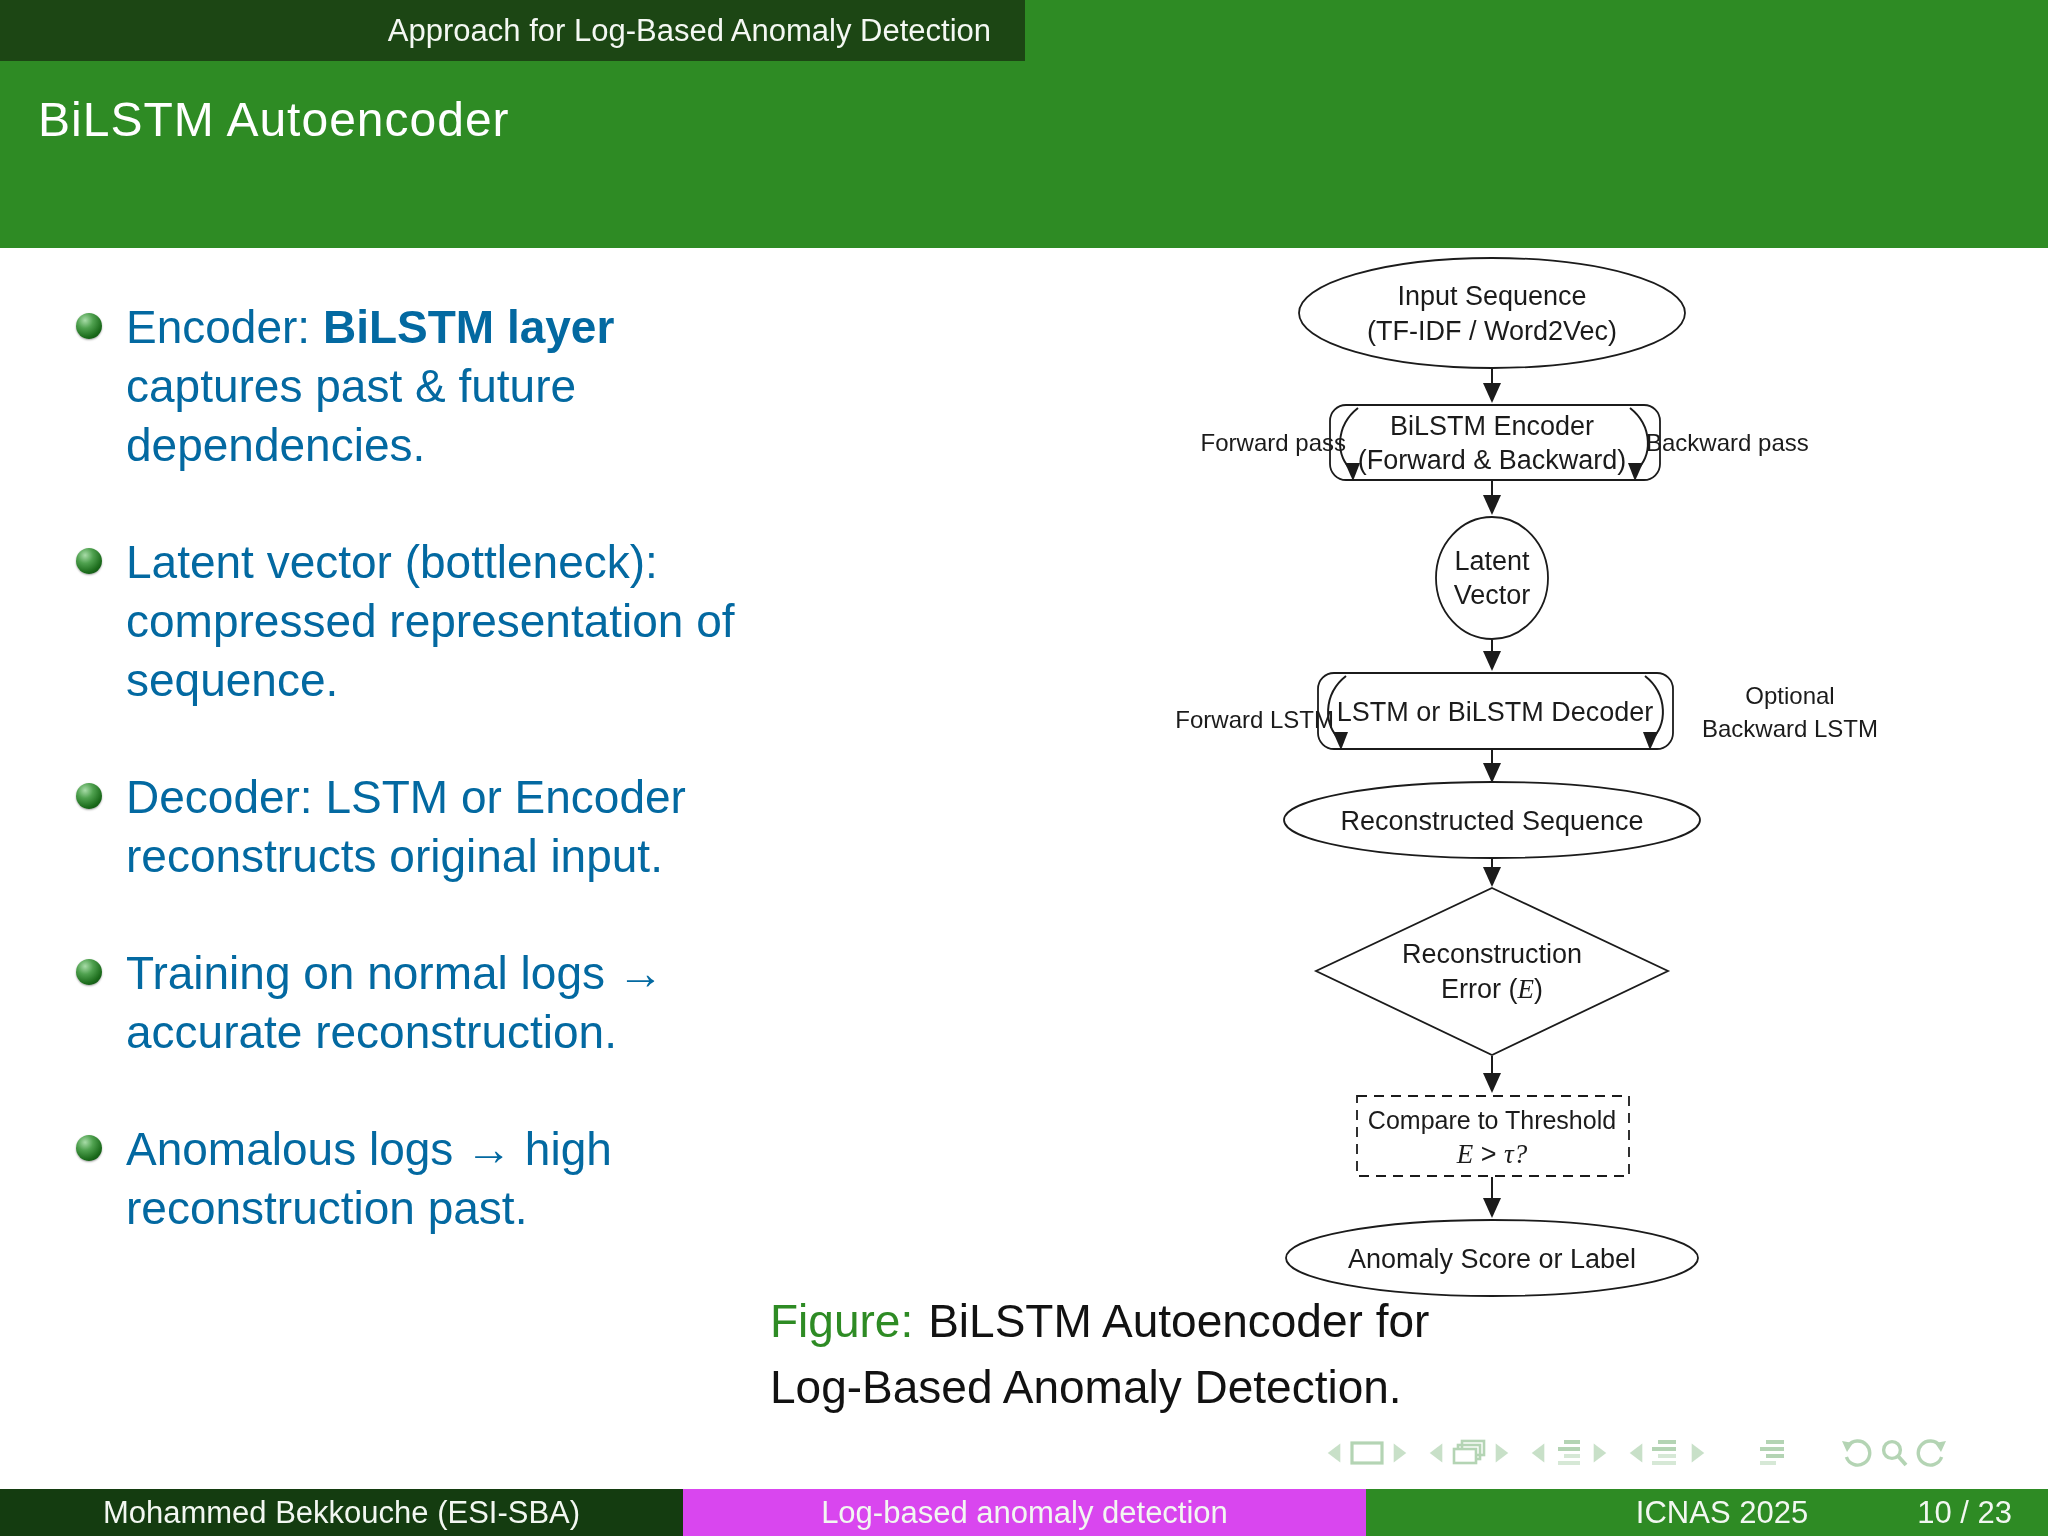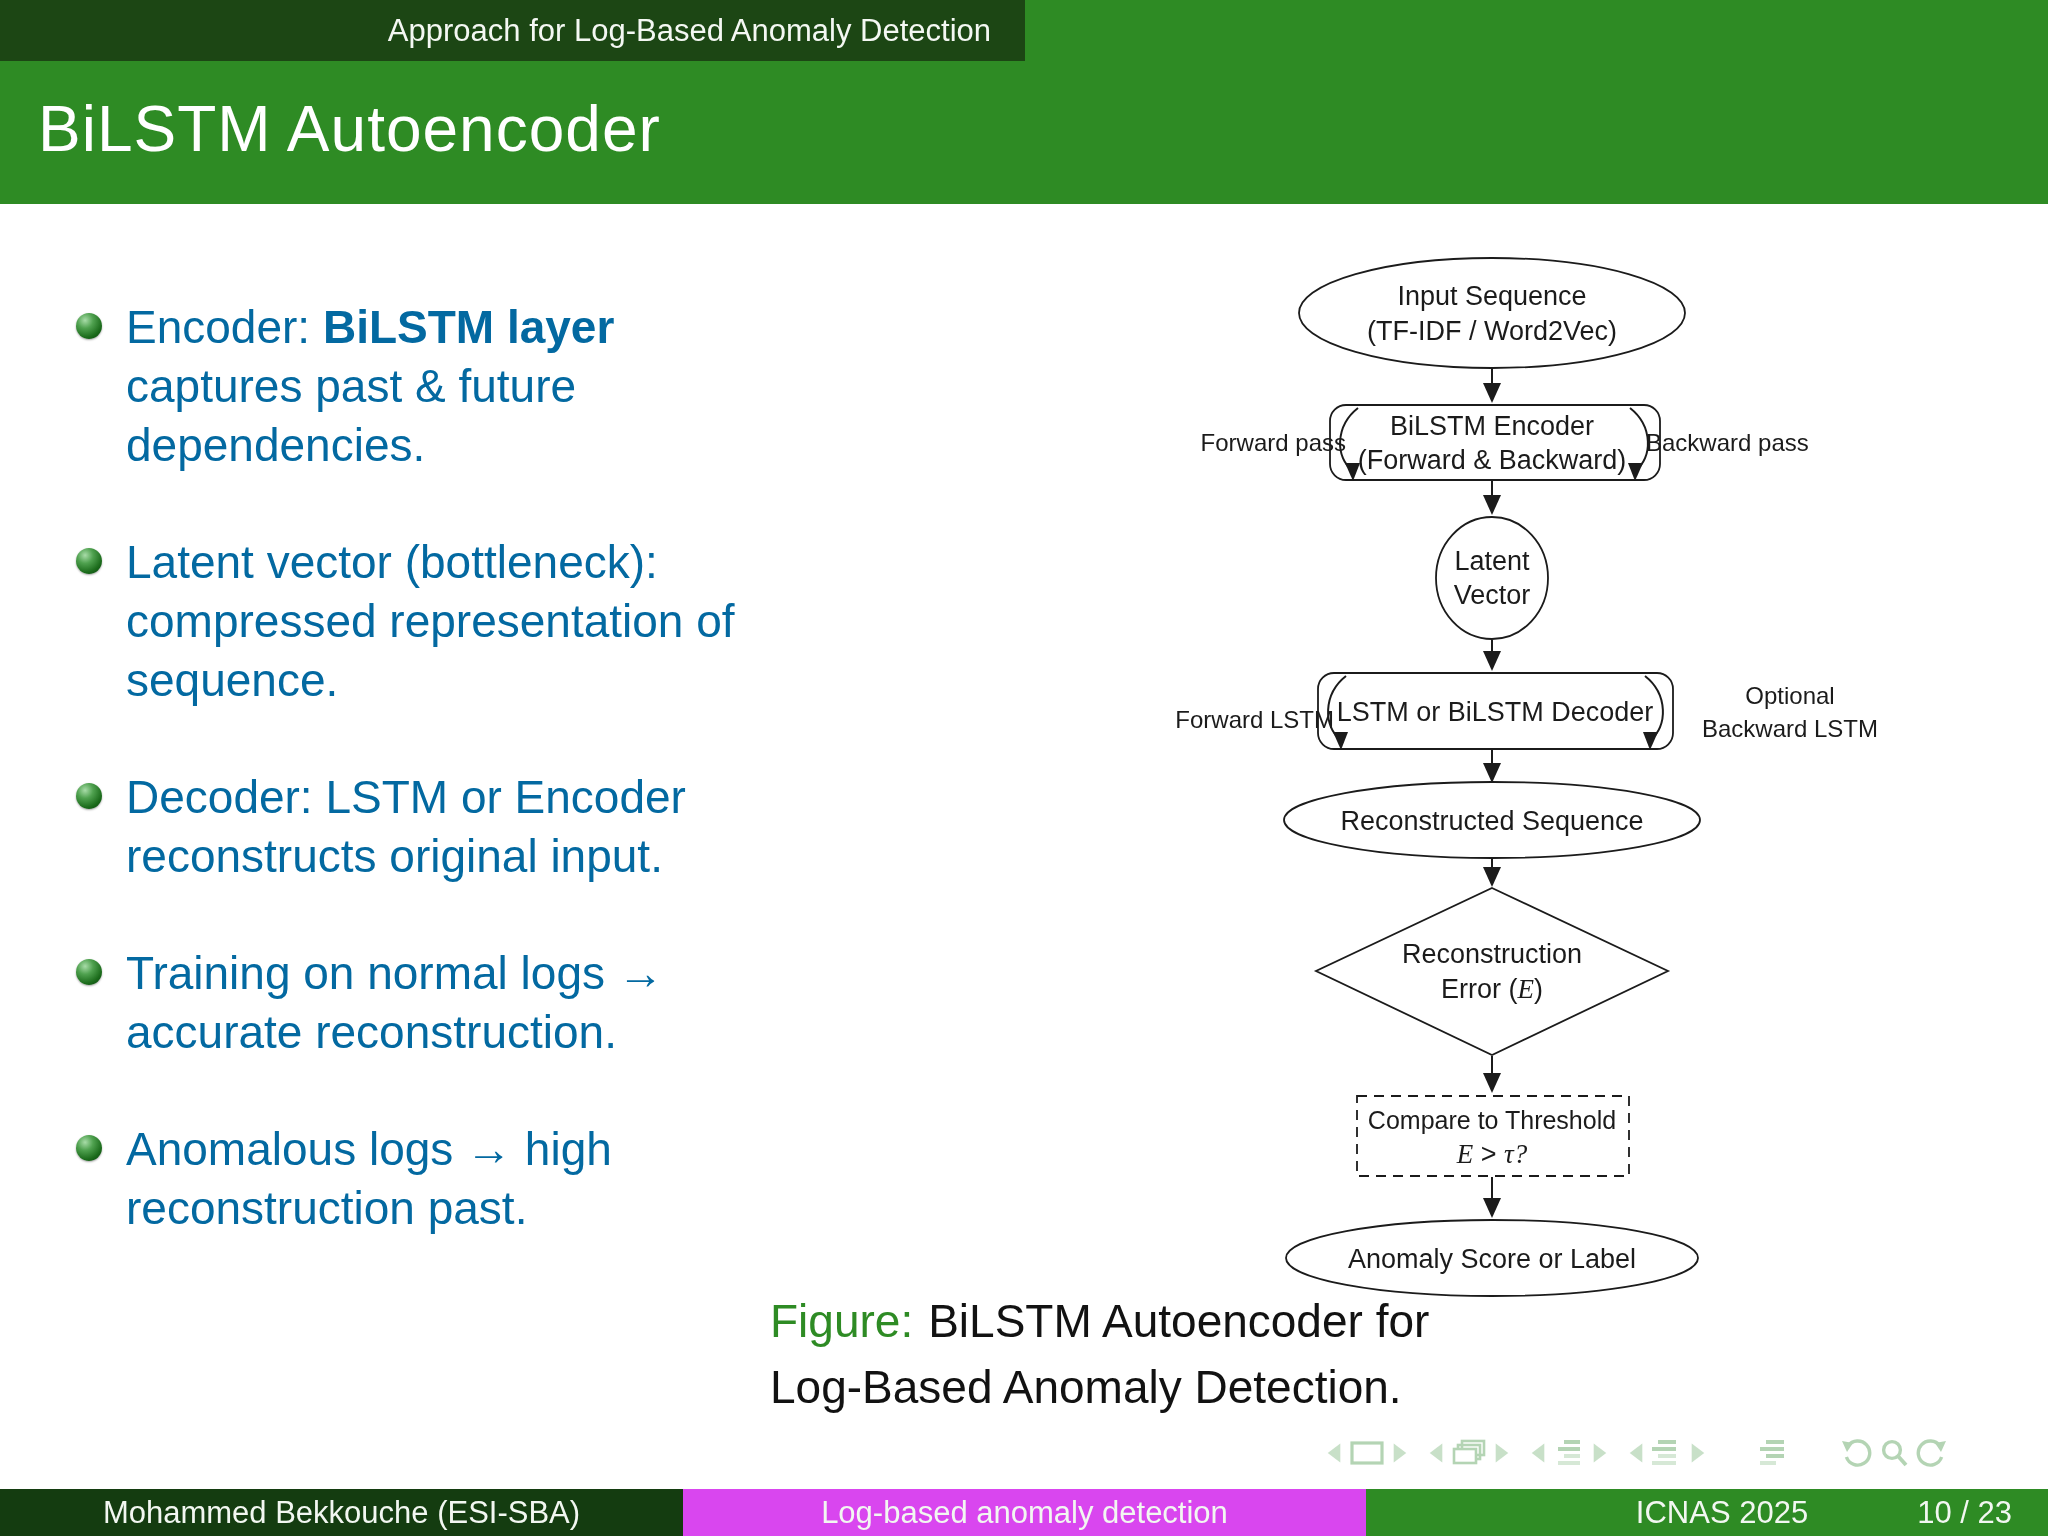--- a/index.html
+++ b/index.html
@@ -1,29 +1,29 @@
 <!DOCTYPE html>
 <html><head>
 <meta charset="utf-8">
 <style>
   html,body{margin:0;padding:0;background:#888;}
   .slide{
     position:relative;width:2048px;height:1536px;background:#ffffff;
     font-family:"Liberation Sans","DejaVu Sans",sans-serif;overflow:hidden;
   }
   
-  .header{position:absolute;left:0;top:0;width:2048px;height:204px;background:#2e8b24;}
+  .header{position:absolute;left:0;top:0;width:2048px;height:248px;background:#2e8b24;}
   .section-bar{
     position:absolute;left:0;top:0;width:1025px;height:61px;background:#1c4614;
     display:flex;align-items:center;justify-content:flex-end;
     padding-right:34px;box-sizing:border-box;
     color:#f4f8f3;font-size:31px;
   }
   .frametitle{
-    position:absolute;left:38px;top:92px;color:#ffffff;font-size:64px;letter-spacing:1px;
+    position:absolute;left:38px;top:92px;color:#ffffff;font-size:48px;letter-spacing:1px;
   }
   
   .bullets{position:absolute;left:76px;top:298px;width:660px;}
   .bullet{display:flex;margin-bottom:58px;}
   .ball{
     flex:none;width:26px;height:26px;border-radius:50%;margin:15px 24px 0 0;
     background:radial-gradient(circle at 35% 28%,#a8dca8 0%,#4fa14f 32%,#1b6b1b 68%,#073a0c 100%);
     box-shadow:0 1px 2px rgba(0,0,0,0.35);
   }
   .bullet-text{font-size:46px;line-height:59px;color:#0369a1;width:640px;}

